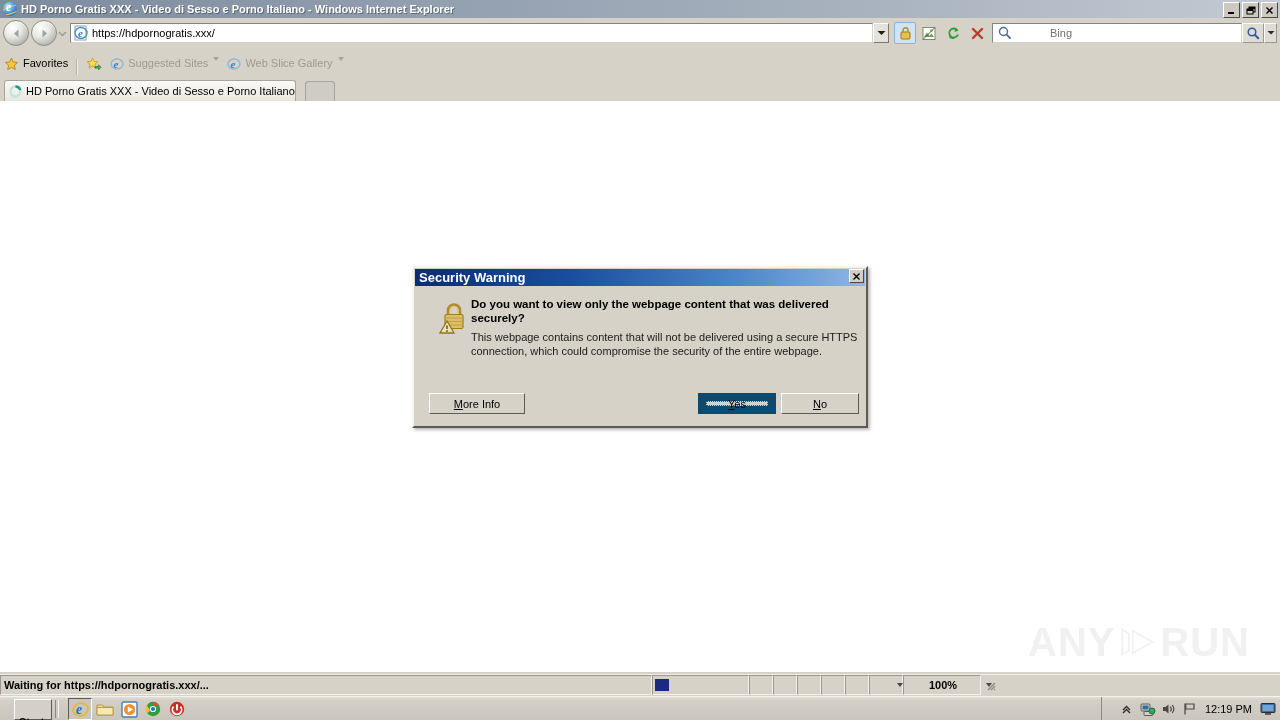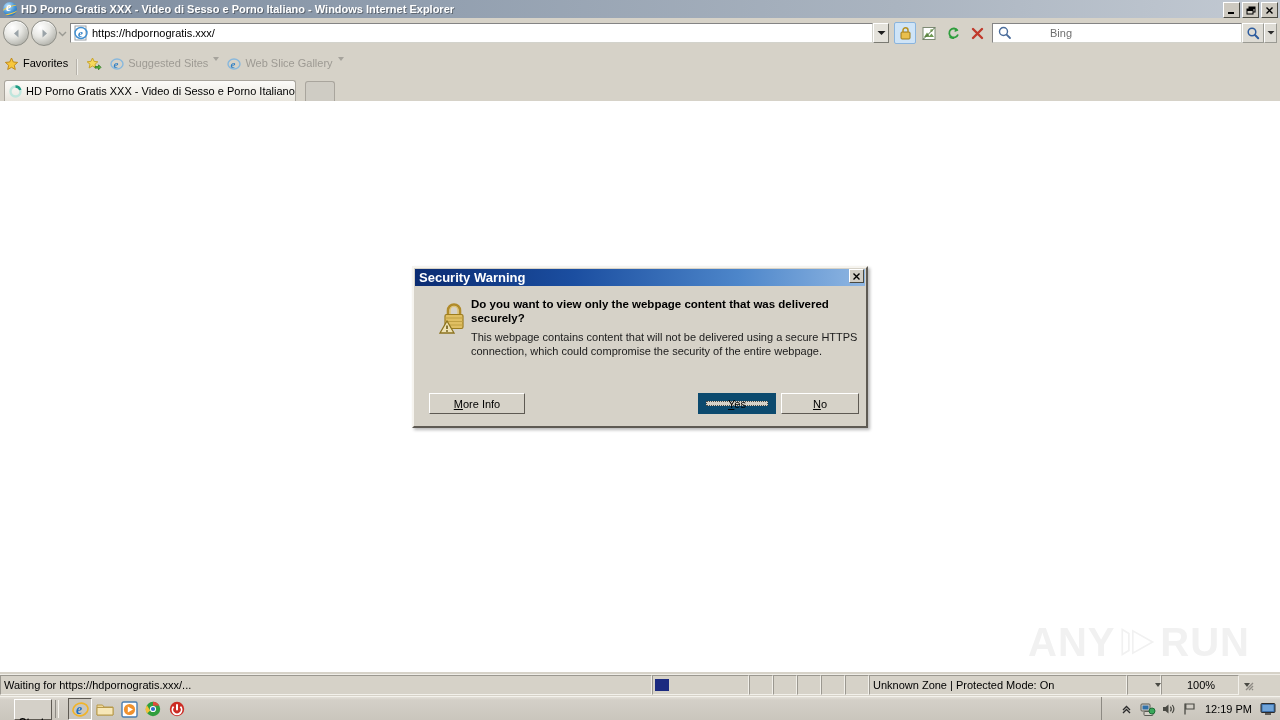--- a/index.html
+++ b/index.html
@@ -200,21 +200,21 @@
   }
 
   
   .statusbar{
     position:absolute;left:0;top:674px;width:1280px;height:20px;
     background:#d6d2c8;display:flex;align-items:center;
     border-top:1px solid #f0eee8;
   }
   .st-cell{
     height:20px;border:1px solid;border-color:#9b9890 #f2f0ea #f2f0ea #9b9890;
-    box-sizing:border-box;display:flex;align-items:center;
+    box-sizing:border-box;display:flex;align-items:center;font-weight:bold;
   }
   .st-text{font-size:11px;color:#000;padding-left:3px;white-space:nowrap;}
   .progress-block{width:14px;height:12px;background:#1b2a80;margin-left:2px;}
   .zoom-cell{display:flex;align-items:center;gap:18px;padding:0 4px;}
   .grip{
     width:14px;height:14px;margin-left:2px;margin-right:2px;
   }
 
   
   .taskbar{
@@ -519,23 +519,20 @@
       <span class="st-text">Waiting for https://hdpornogratis.xxx/...</span>
     </div>
     <div class="st-cell" style="width:97px;">
       <div class="progress-block"></div>
     </div>
     <div class="st-cell" style="width:24px;"></div>
     <div class="st-cell" style="width:24px;"></div>
     <div class="st-cell" style="width:24px;"></div>
     <div class="st-cell" style="width:24px;"></div>
     <div class="st-cell" style="width:24px;"></div>
-    <div class="st-cell" style="width:258px;">
-      <span class="st-text">Unknown Zone | Protected Mode: On</span>
-    </div>
     <div class="st-cell zoom-cell" style="width:34px;">
       <svg width="14" height="13" viewBox="0 0 14 13">
         <rect x="3" y="5.5" width="8" height="6" rx="1" fill="#d9d6cd" stroke="#74716a" stroke-width="1"></rect>
         <path d="M4.6 5.5 V3.8 A2.4 2.4 0 0 1 9.4 3.8 V5.5" fill="none" stroke="#74716a" stroke-width="1.2"></path>
       </svg>
       <span class="caret"></span>
     </div>
     <div class="st-cell zoom-cell" style="width:78px;">
       <svg width="13" height="13" viewBox="0 0 13 13">
         <circle cx="5.5" cy="5.5" r="3.8" fill="none" stroke="#2d6aa8" stroke-width="1.4"></circle>

